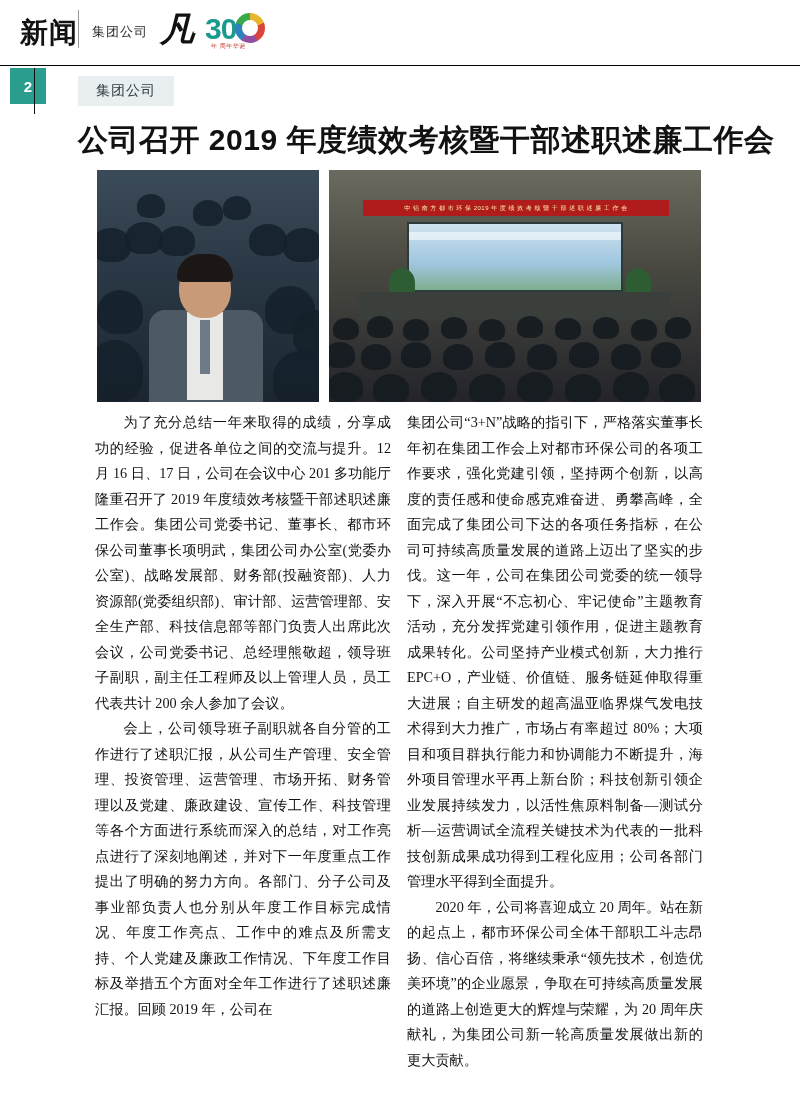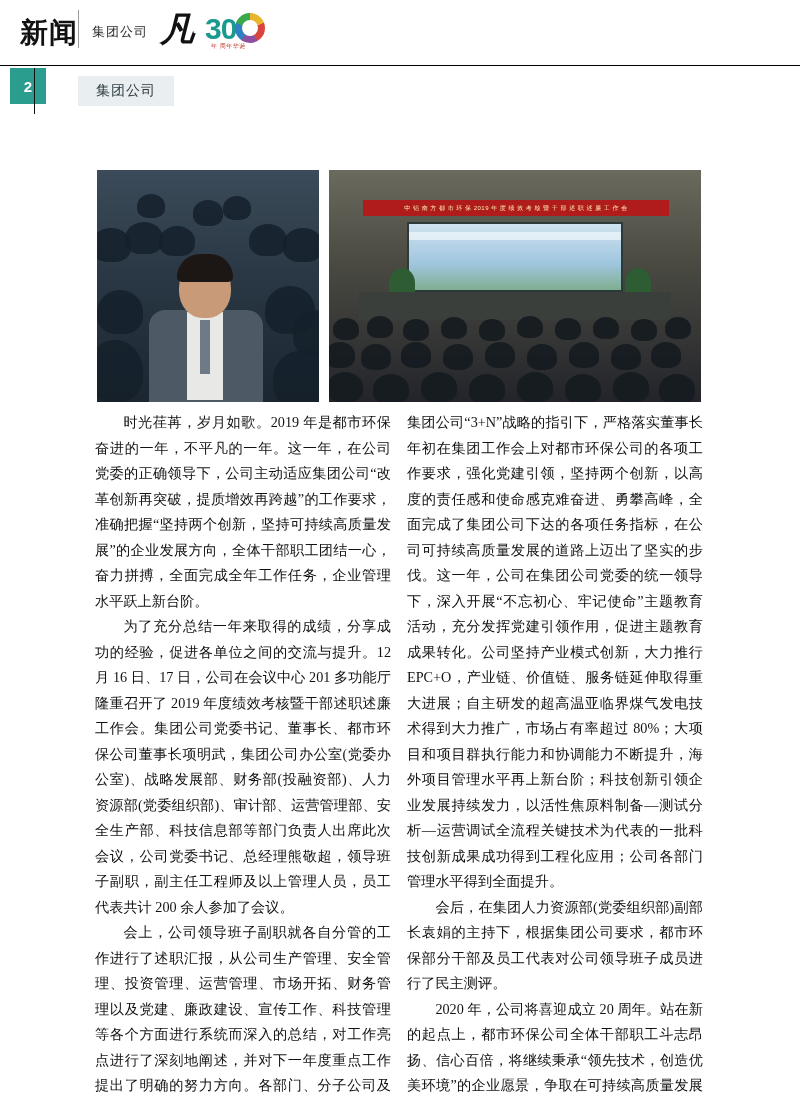--- a/index.html
+++ b/index.html
@@ -291,20 +291,21 @@
       </div>
       <div class="anniv-sub">年 周年华诞</div>
     </div>
   </div>
 
   <div class="page-tab">2</div>
   <div class="page-tab-rule"></div>
 
   <div class="section-label">集团公司</div>
 
+  <div class="article-title">公司召开 2019 年度绩效考核暨干部述职述廉工作会</div>
 
   <div class="photo photo-left">
     <div class="ph-l-bg"></div>
     <div class="ph-l-rows">
       <span style="left:-6px;  top:58px;  width:40px; height:34px;"></span>
       <span style="left:28px;  top:52px;  width:38px; height:32px;"></span>
       <span style="left:62px;  top:56px;  width:36px; height:30px;"></span>
       <span style="left:152px; top:54px;  width:38px; height:32px;"></span>
       <span style="left:186px; top:58px;  width:40px; height:34px;"></span>
       <span style="left:0px;   top:120px; width:46px; height:44px;"></span>
@@ -359,25 +360,23 @@
       <span style="left:92px;  top:56px; width:36px; height:30px;"></span>
       <span style="left:140px; top:58px; width:36px; height:30px;"></span>
       <span style="left:188px; top:56px; width:36px; height:30px;"></span>
       <span style="left:236px; top:58px; width:36px; height:30px;"></span>
       <span style="left:284px; top:56px; width:36px; height:30px;"></span>
       <span style="left:330px; top:58px; width:36px; height:30px;"></span>
     </div>
   </div>
 
   <div class="col col-left">
-    <p>时光荏苒，岁月如歌。2019 年是都市环保奋进的一年，不平凡的一年。这一年，在公司党委的正确领导下，公司主动适应集团公司“改革创新再突破，提质增效再跨越”的工作要求，准确把握“坚持两个创新，坚持可持续高质量发展”的企业发展方向，全体干部职工团结一心，奋力拼搏，全面完成全年工作任务，企业管理水平跃上新台阶。</p>
     <p>为了充分总结一年来取得的成绩，分享成功的经验，促进各单位之间的交流与提升。12 月 16 日、17 日，公司在会议中心 201 多功能厅隆重召开了 2019 年度绩效考核暨干部述职述廉工作会。集团公司党委书记、董事长、都市环保公司董事长项明武，集团公司办公室(党委办公室)、战略发展部、财务部(投融资部)、人力资源部(党委组织部)、审计部、运营管理部、安全生产部、科技信息部等部门负责人出席此次会议，公司党委书记、总经理熊敬超，领导班子副职，副主任工程师及以上管理人员，员工代表共计 200 余人参加了会议。</p>
     <p>会上，公司领导班子副职就各自分管的工作进行了述职汇报，从公司生产管理、安全管理、投资管理、运营管理、市场开拓、财务管理以及党建、廉政建设、宣传工作、科技管理等各个方面进行系统而深入的总结，对工作亮点进行了深刻地阐述，并对下一年度重点工作提出了明确的努力方向。各部门、分子公司及事业部负责人也分别从年度工作目标完成情况、年度工作亮点、工作中的难点及所需支持、个人党建及廉政工作情况、下年度工作目标及举措五个方面对全年工作进行了述职述廉汇报。回顾 2019 年，公司在</p>
   </div>
 
   <div class="col col-right">
     <p class="no-indent">集团公司“3+N”战略的指引下，严格落实董事长年初在集团工作会上对都市环保公司的各项工作要求，强化党建引领，坚持两个创新，以高度的责任感和使命感克难奋进、勇攀高峰，全面完成了集团公司下达的各项任务指标，在公司可持续高质量发展的道路上迈出了坚实的步伐。这一年，公司在集团公司党委的统一领导下，深入开展“不忘初心、牢记使命”主题教育活动，充分发挥党建引领作用，促进主题教育成果转化。公司坚持产业模式创新，大力推行 EPC+O，产业链、价值链、服务链延伸取得重大进展；自主研发的超高温亚临界煤气发电技术得到大力推广，市场占有率超过 80%；大项目和项目群执行能力和协调能力不断提升，海外项目管理水平再上新台阶；科技创新引领企业发展持续发力，以活性焦原料制备—测试分析—运营调试全流程关键技术为代表的一批科技创新成果成功得到工程化应用；公司各部门管理水平得到全面提升。</p>
-    <p>会后，在集团人力资源部(党委组织部)副部长袁娟的主持下，根据集团公司要求，都市环保部分干部及员工代表对公司领导班子成员进行了民主测评。</p>
     <p>2020 年，公司将喜迎成立 20 周年。站在新的起点上，都市环保公司全体干部职工斗志昂扬、信心百倍，将继续秉承“领先技术，创造优美环境”的企业愿景，争取在可持续高质量发展的道路上创造更大的辉煌与荣耀，为 20 周年庆献礼，为集团公司新一轮高质量发展做出新的更大贡献。</p>
 
   </div>
 
 </div>
 
 </body></html>

